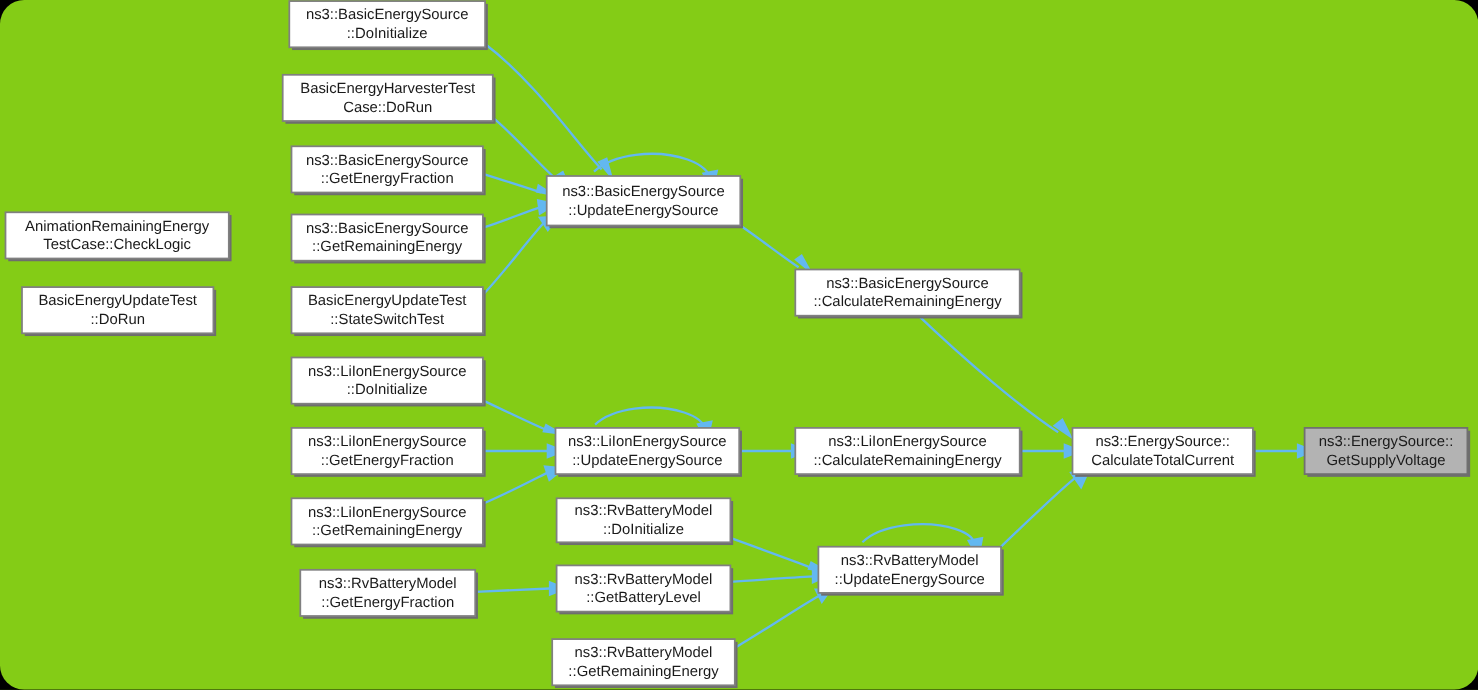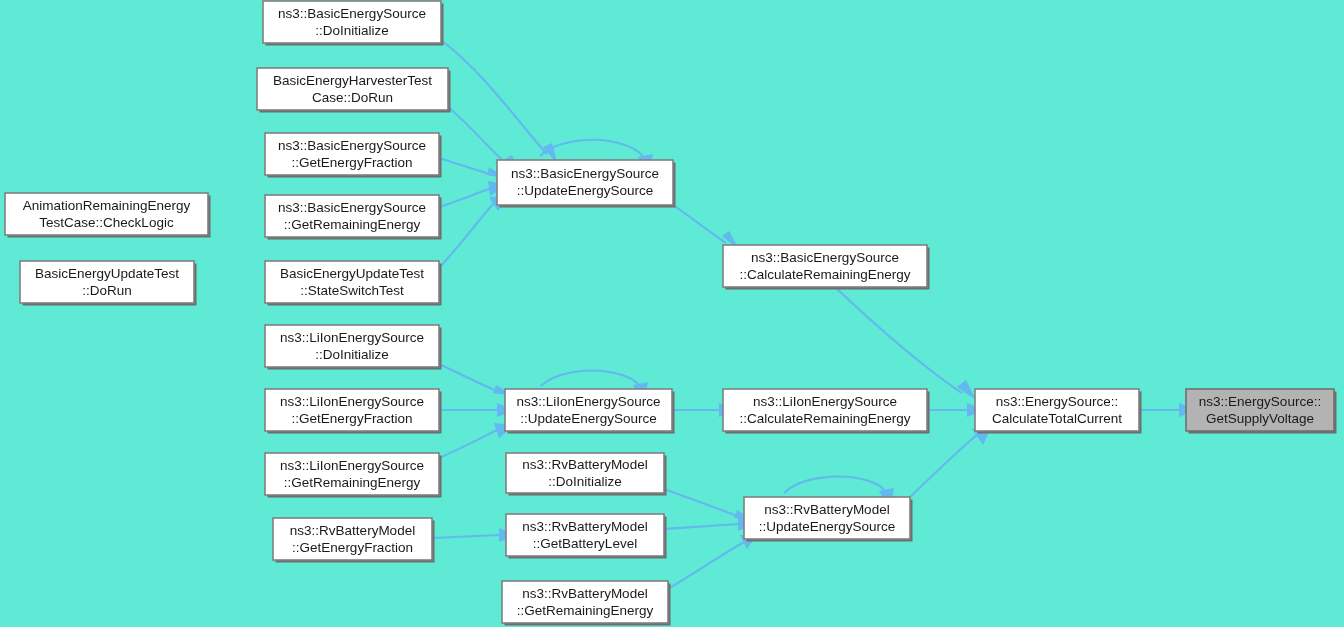--- a/index.html
+++ b/index.html
@@ -4,23 +4,24 @@
 <style>
   html, body {
     margin: 0;
     padding: 0;
     background: #000000;
   }
   #canvas-wrap {
     position: relative;
     width: 1344px;
     height: 627px;
-    background: #5eead4;
+    background: #84cc16;
     overflow: hidden;
     font-family: "Liberation Sans", sans-serif;
+    border-radius: 22px;
   }
   svg#graph {
     position: absolute;
     top: 0; left: 0;
     width: 1344px;
     height: 627px;
     display: block;
   }
   .node-box {
     fill: #ffffff;

